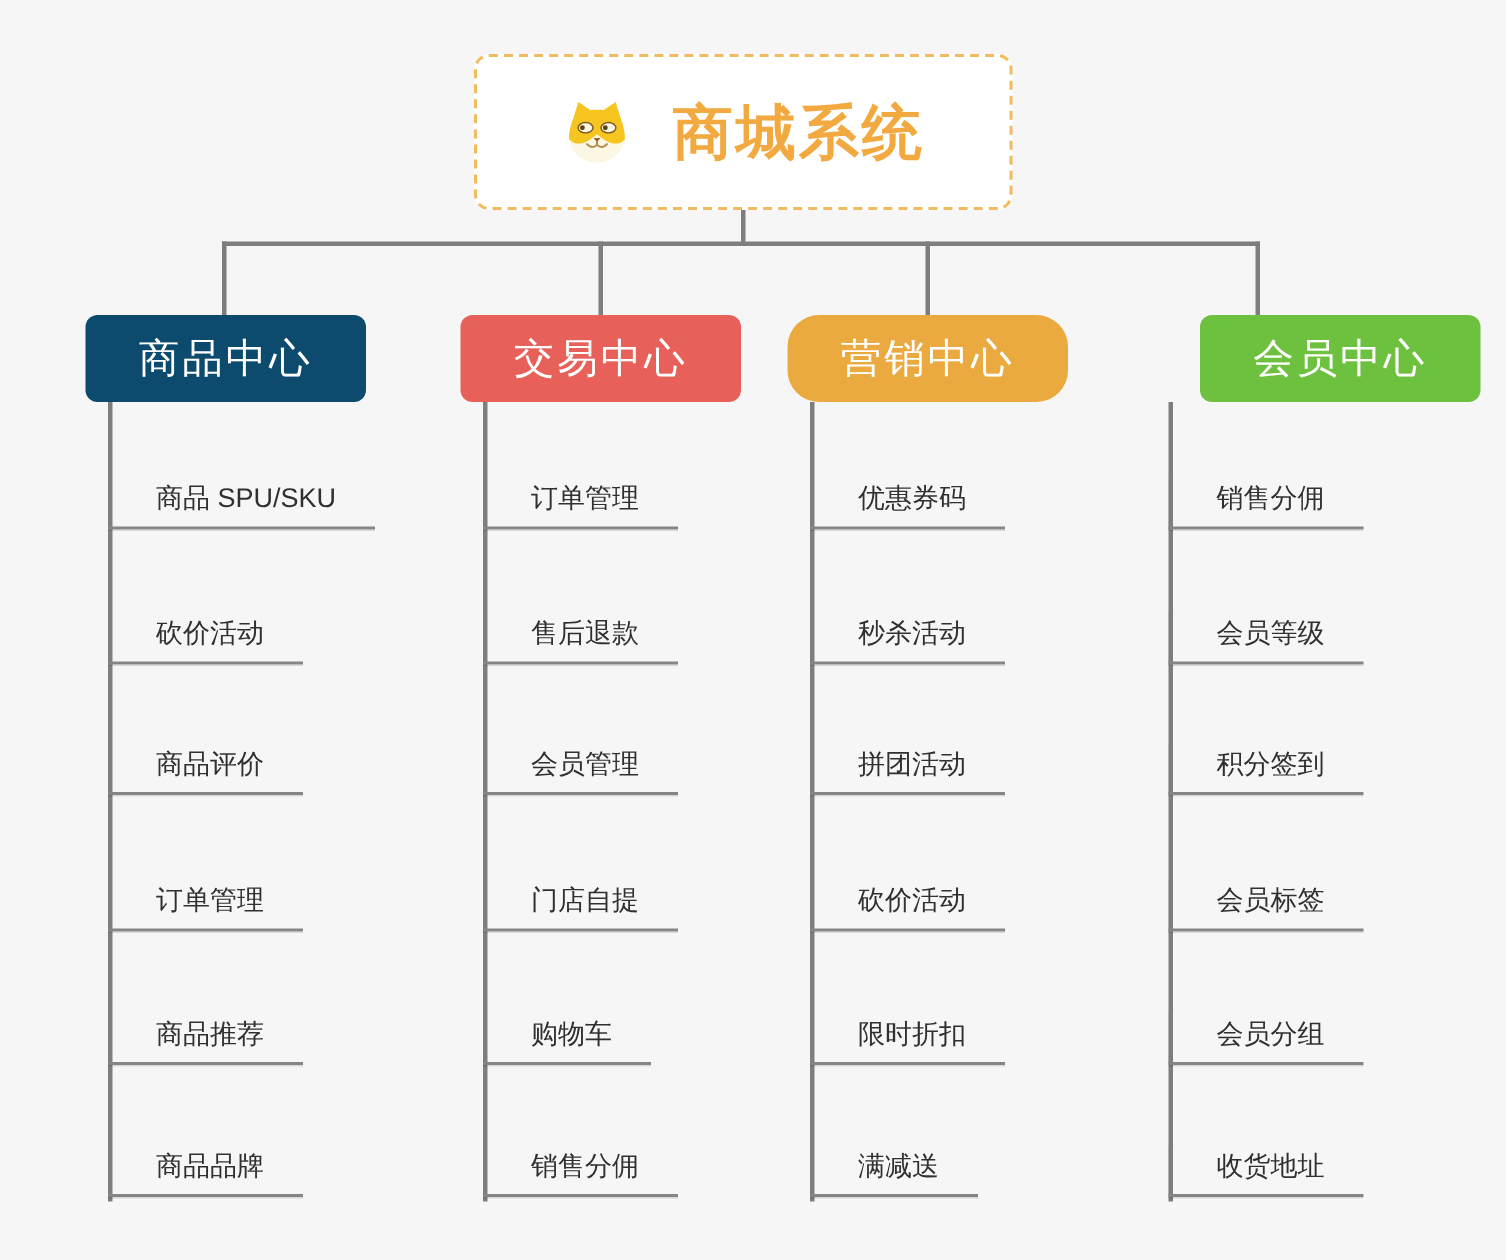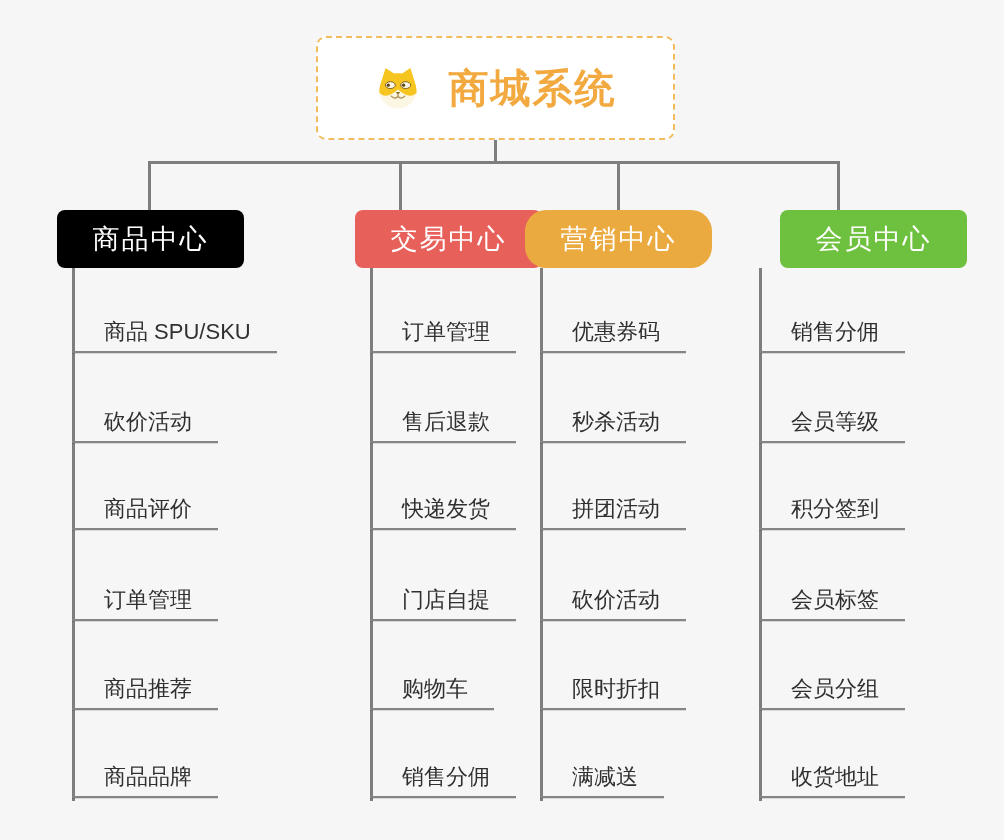--- a/index.html
+++ b/index.html
@@ -36,23 +36,23 @@
     font-size:40px;
     font-weight:600;
     color:#f2a93f;
     letter-spacing:2px;
     white-space:nowrap;
   }
 
   
   .branch{position:absolute;top:210px;width:187px;}
   .branch-1{left:57px;}
-  .branch-2{left:307px;margin-left:48px;}
+  .branch-2{left:307px;}
   .branch-3{left:525px;}
-  .branch-4{left:744px;padding-left:36px;}
+  .branch-4{left:764px;padding-left:36px;}
 
   .branch-header{
     width:187px;height:58px;
     border-radius:8px;
     display:flex;align-items:center;justify-content:center;
     color:#ffffff;
     font-size:27px;
     letter-spacing:2px;
     white-space:nowrap;
     cursor:pointer;
@@ -60,21 +60,21 @@
 
   
   .branch-children{
     position:absolute;left:15px;top:58px;
     width:3px;height:533px;
     background:#7e7e7e;
   }
   .leaf{
     position:absolute;left:0;
     white-space:nowrap;
-    font-size:22px;line-height:28px;
+    font-size:18px;line-height:28px;
     color:#303030;
     padding:0 26px 5px 32px;
     border-bottom:2px solid #858585;
     box-shadow:0 1px 0 rgba(0,0,0,0.12);
     cursor:pointer;
     background:transparent;
   }
   .leaf:nth-child(1){top:50px;}
   .leaf:nth-child(2){top:140px;}
   .leaf:nth-child(3){top:227px;font-family:Liberation Serif, serif;}
@@ -106,37 +106,37 @@
         <ellipse cx="32" cy="19" rx="5.2" ry="3.6" fill="#FCF6E5" stroke="#7A5A1E" stroke-width="1"></ellipse>
         <circle cx="29.8" cy="19" r="1.7" fill="#5D4512"></circle>
         <path d="M21.6,26.2 h4.8 l-2.4,3 z" fill="#8F6B28"></path>
         <path d="M24,29 v2.2 M17,30.5 q3.5,3.8 7,0.5 q3.5,3.3 7,-0.5" stroke="#B18B49" stroke-width="1.4" fill="none" stroke-linecap="round"></path>
       </svg>
     </span>
     <span class="root-title">商城系统</span>
   </div>
 
   <section class="branch branch-1">
-    <div class="branch-header" style="background-color: #000000;">商品中心</div>
+    <div class="branch-header" style="background-color: #0c4a6e;">商品中心</div>
     <div class="branch-children">
       <div class="leaf">商品 SPU/SKU</div>
       <div class="leaf">砍价活动</div>
       <div class="leaf">商品评价</div>
       <div class="leaf">订单管理</div>
       <div class="leaf">商品推荐</div>
       <div class="leaf">商品品牌</div>
     </div>
   </section>
 
   <section class="branch branch-2">
     <div class="branch-header" style="background-color: rgb(231, 96, 90);">交易中心</div>
     <div class="branch-children">
       <div class="leaf">订单管理</div>
       <div class="leaf">售后退款</div>
-      <div class="leaf">快递发货</div>
+      <div class="leaf">会员管理</div>
       <div class="leaf">门店自提</div>
       <div class="leaf">购物车</div>
       <div class="leaf">销售分佣</div>
     </div>
   </section>
 
   <section class="branch branch-3">
     <div class="branch-header" style="background-color: rgb(235, 170, 63); border-radius: 21px;">营销中心</div>
     <div class="branch-children">
       <div class="leaf">优惠券码</div>

